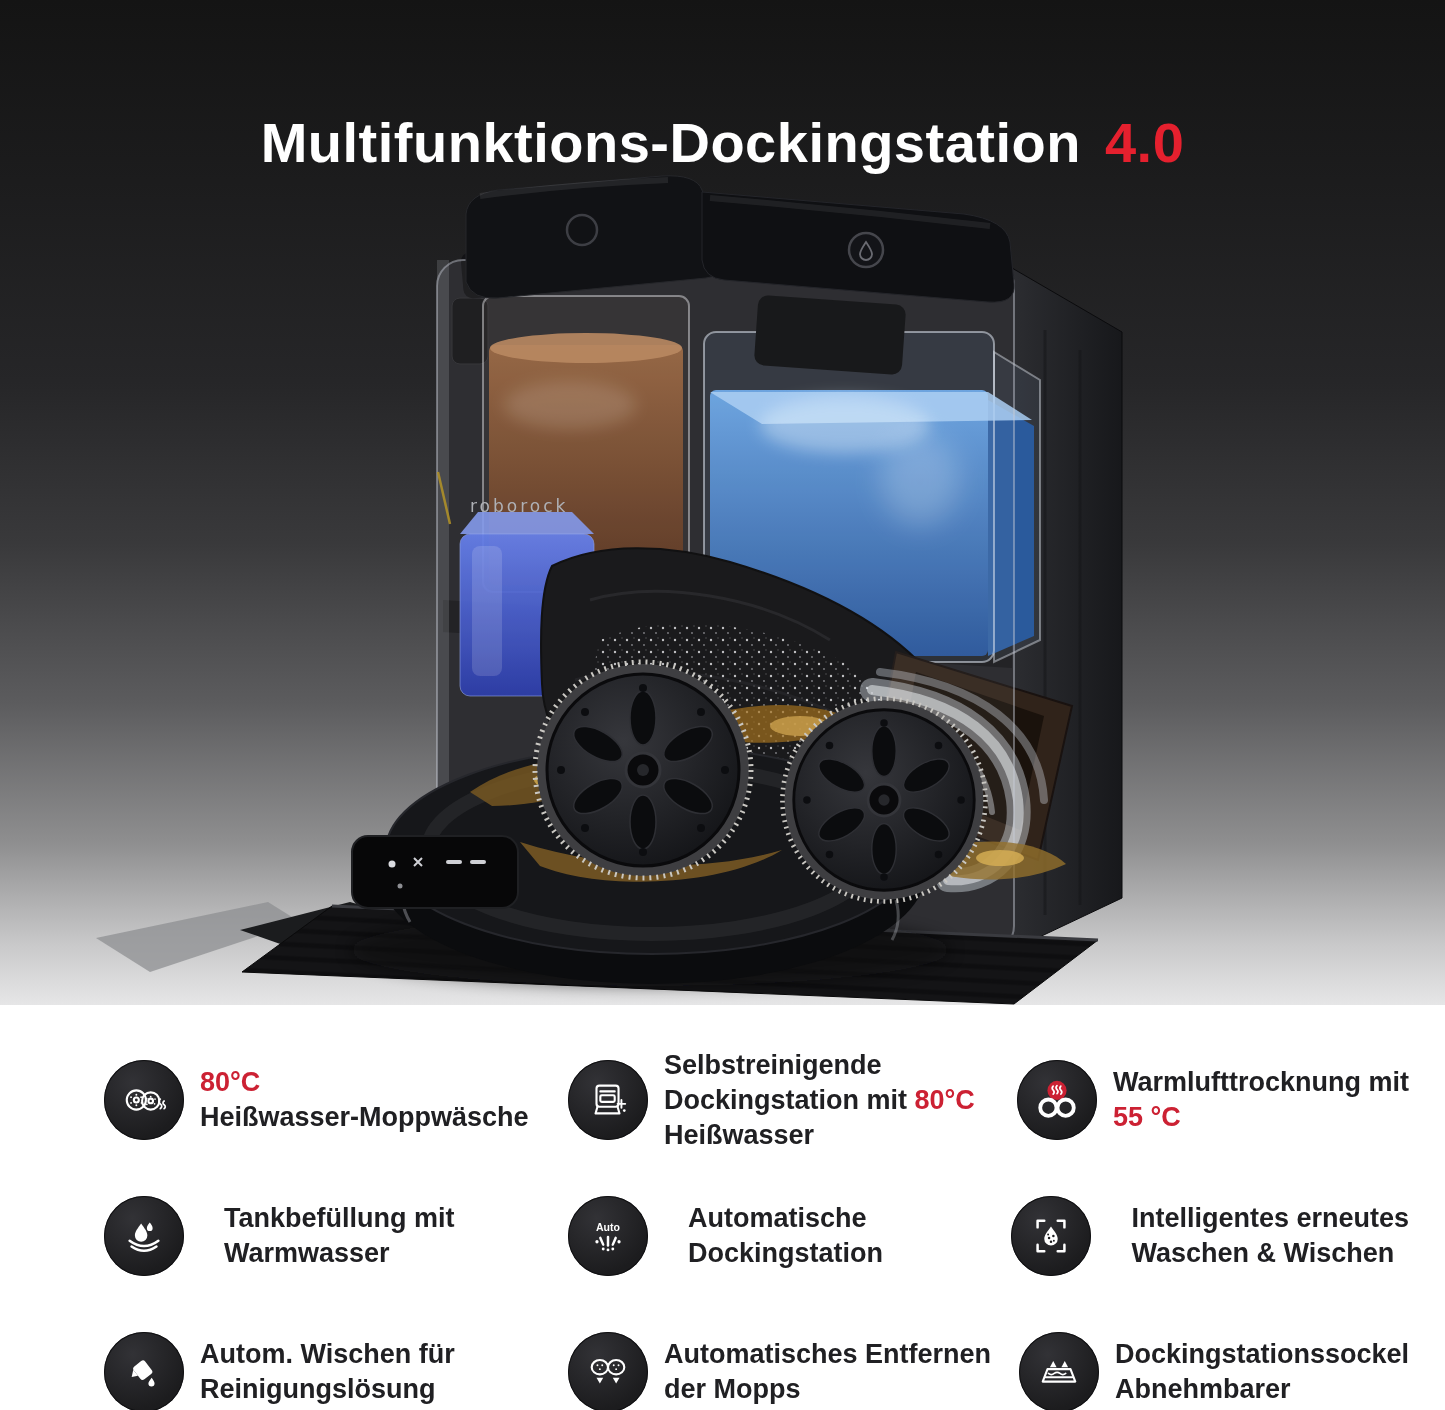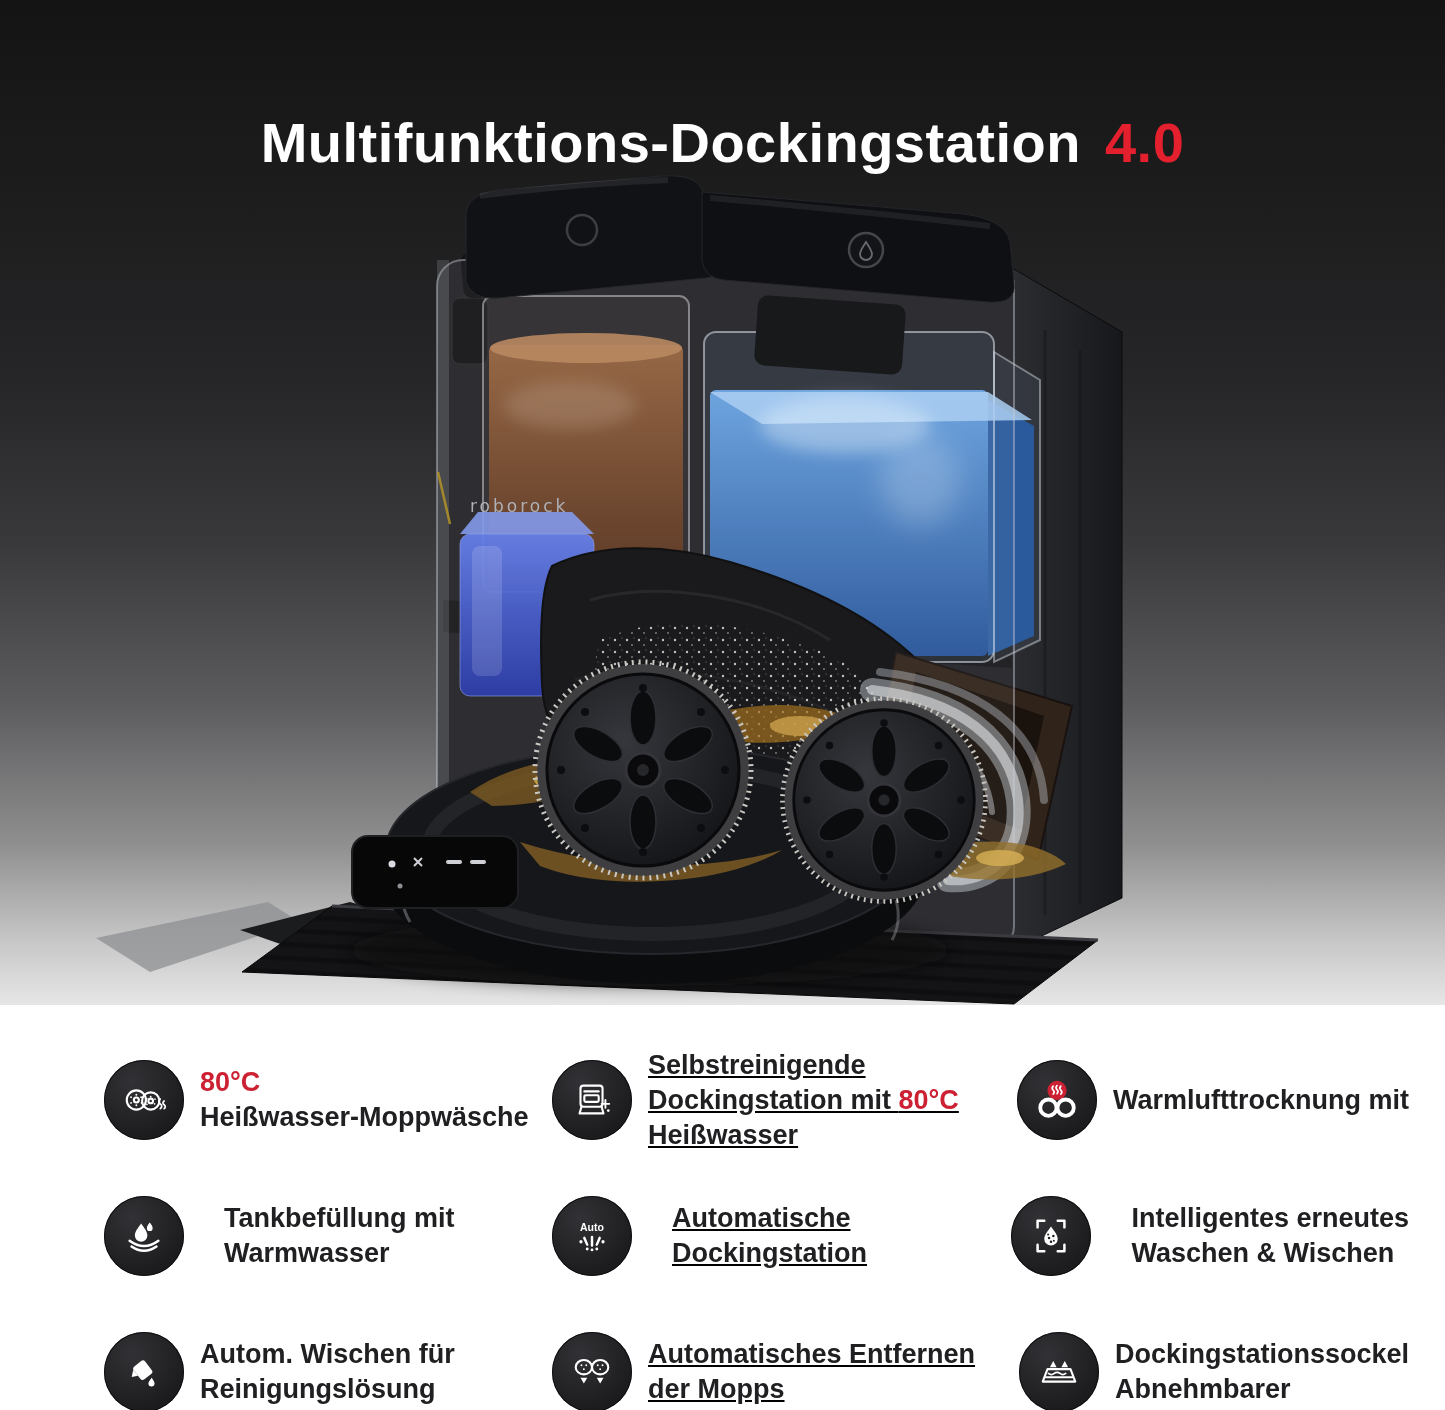--- a/index.html
+++ b/index.html
@@ -8,21 +8,21 @@
   
   .photo{position:absolute;top:0;left:0;width:1445px;height:1005px;
          background:linear-gradient(180deg,#141414 0%,#1c1c1d 18%,#262628 38%,#39393b 54%,
                     #5c5c5e 70%,#8f8f90 84%,#c9c9ca 94%,#e6e6e7 100%);}
   .photo-svg{position:absolute;top:0;left:0;}
   .title{position:absolute;top:72px;left:0;width:1445px;text-align:center;
          font-size:56px;font-weight:bold;color:#ffffff;letter-spacing:0.5px;white-space:nowrap;}
   .title .ver{color:#e5202e;margin-left:24px;}
   
   .cell{position:absolute;height:88px;display:flex;align-items:center;gap:16px;}
-  .c1{left:104px;width:442px;} .c2{left:552px;width:452px;text-decoration:underline;} .c3{left:972px;width:437px;justify-content:flex-end;}
+  .c1{left:104px;width:442px;} .c2{left:568px;width:452px;} .c3{left:972px;width:437px;justify-content:flex-end;}
   .r1{top:1056px;} .r2{top:1192px;gap:40px;} .r3{top:1328px;}
   .icon{flex:0 0 80px;width:80px;height:80px;border-radius:50%;
         background:radial-gradient(circle at 36% 28%,#323236,#1c1c1e 72%);
         display:flex;align-items:center;justify-content:center;
         box-shadow:inset 0 0 0 1px #111113;}
   .ft{font-size:27px;font-weight:bold;color:#202023;line-height:35px;}
   .red{color:#cc2133;}
   .g{stroke:#ffffff;stroke-width:2.2;fill:none;stroke-linecap:round;stroke-linejoin:round;}
 </style>
 </head>
@@ -264,20 +264,21 @@
           <circle cx="24" cy="14" r="10" fill="#cc2133" stroke="none"></circle>
           <path d="M20,9.5 c-1.4,1.4 -1.4,2.8 0,4.2 c1.4,1.4 1.4,2.8 0,4.2" stroke-width="1.7"></path>
           <path d="M24,9 c-1.4,1.4 -1.4,2.8 0,4.2 c1.4,1.4 1.4,2.8 0,4.2" stroke-width="1.7"></path>
           <path d="M28,9.5 c-1.4,1.4 -1.4,2.8 0,4.2 c1.4,1.4 1.4,2.8 0,4.2" stroke-width="1.7"></path>
           <circle cx="15" cy="32" r="8.5" stroke-width="4"></circle>
           <circle cx="33" cy="32" r="8.5" stroke-width="4"></circle>
         </svg>
       </div>
       <div class="ft">
         <div><span>Warmlufttrocknung mit</span></div>
+        <div><span class="red">55 °C</span></div>
       </div>
     </div>
 
     <div class="cell c1 r2">
       <div class="icon">
         <svg width="46" height="46" viewBox="0 0 48 48" class="g">
           <path d="M21,11 C24.5,16 27.5,19.5 27.5,23.5 A6.5,6.5 0 1 1 14.5,23.5 C14.5,19.5 17.5,16 21,11 Z" fill="#ffffff" stroke="none"></path>
           <path d="M30,10 C31.8,12.4 33,14 33,15.8 A3,3 0 1 1 27,15.8 C27,14 28.2,12.4 30,10 Z" fill="#ffffff" stroke="none"></path>
           <path d="M9,29 Q24,40 39,29" stroke-width="2.6"></path>
           <path d="M11,35 Q24,44 37,35" stroke-width="2.6"></path>

